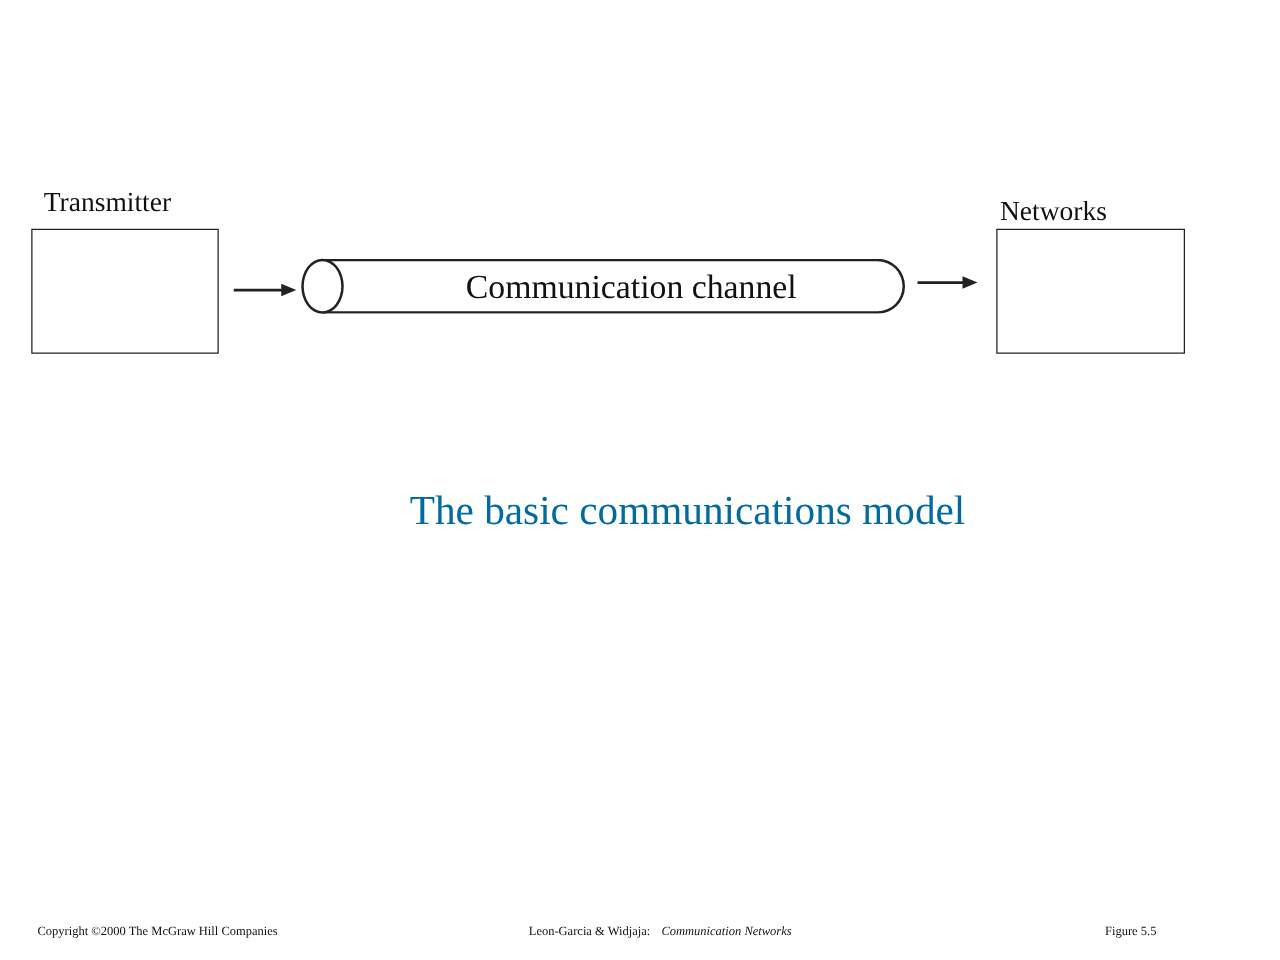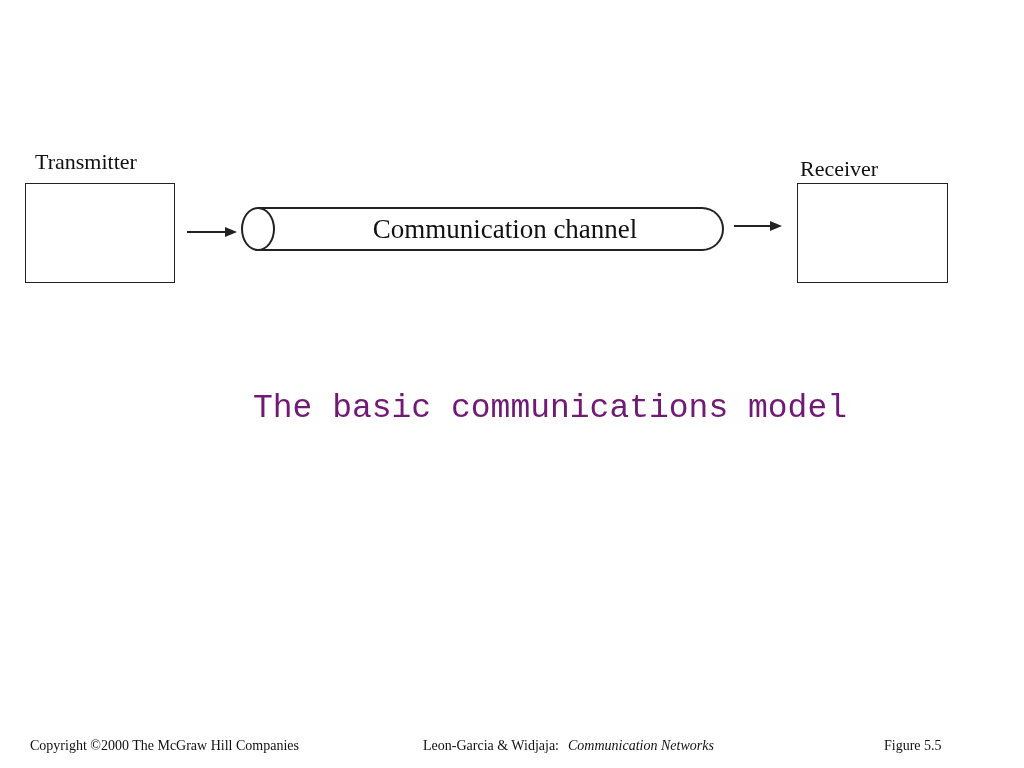--- a/index.html
+++ b/index.html
@@ -67,28 +67,27 @@
   .arrow-1 { left: 186px; top: 225px; }
   .arrow-2 { left: 733px; top: 219px; }
 
   
   .slide-title {
     left: 88px; top: 390px; width: 924px;
     text-align: center;
     font-size: 33px;
     line-height: 38px;
     white-space: nowrap;
-    color: #701a75;
-    font-family: Liberation Mono, monospace;
+    color: #0369a1;
   }
 
   
   .footer-item {
     top: 737px;
-    font-size: 14px;
+    font-size: 10px;
     line-height: 18px;
     white-space: nowrap;
     color: #111;
   }
   .footer-copyright { left: 30px; }
   .footer-citation  { left: 423px; }
   .footer-figure    { left: 884px; }
   .citation-book {
     font-style: italic;
     margin-left: 9px;
@@ -109,21 +108,21 @@
 
   <div class="abs channel-body"></div>
   <div class="abs channel-cap"></div>
   <div class="abs channel-label">Communication channel</div>
 
   <svg class="abs arrow-2" width="50" height="14" viewBox="0 0 50 14">
     <line x1="1" y1="7" x2="38" y2="7" stroke="#222222" stroke-width="2.2"></line>
     <polygon points="37,2 49,7 37,12" fill="#222222"></polygon>
   </svg>
 
-  <div class="abs block-label receiver-label">Receiver</div>
+  <div class="abs block-label receiver-label">Networks</div>
   <div class="abs block-box receiver-box"></div>
 
   <div class="abs slide-title">The basic communications model</div>
 
   <div class="abs footer-item footer-copyright">Copyright ©2000 The McGraw Hill Companies</div>
 
   <div class="abs footer-item footer-citation">
     <span class="citation-authors">Leon-Garcia &amp; Widjaja:</span><span class="citation-book">Communication Networks</span>
   </div>
 

